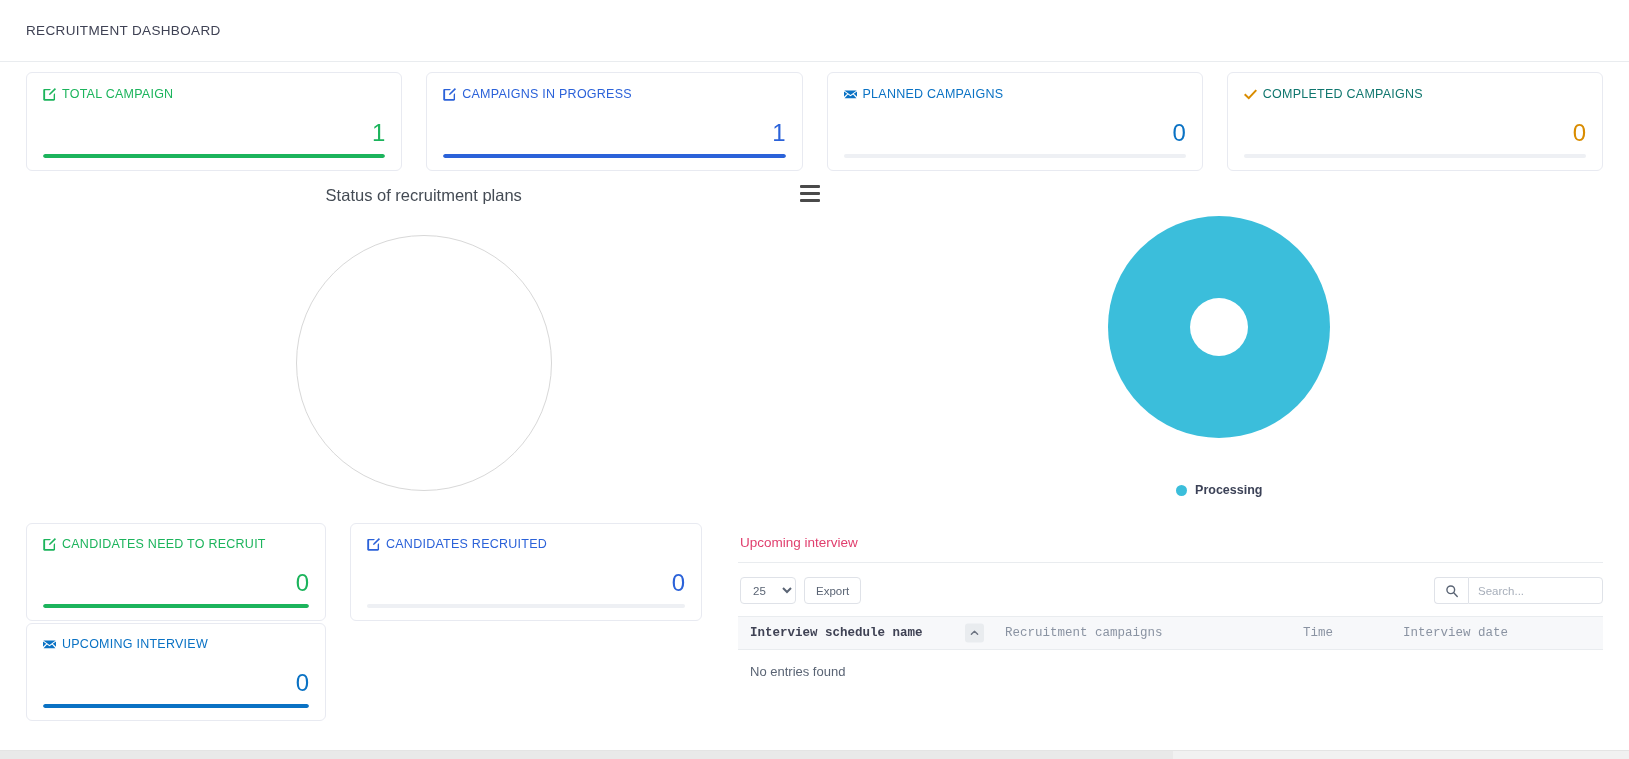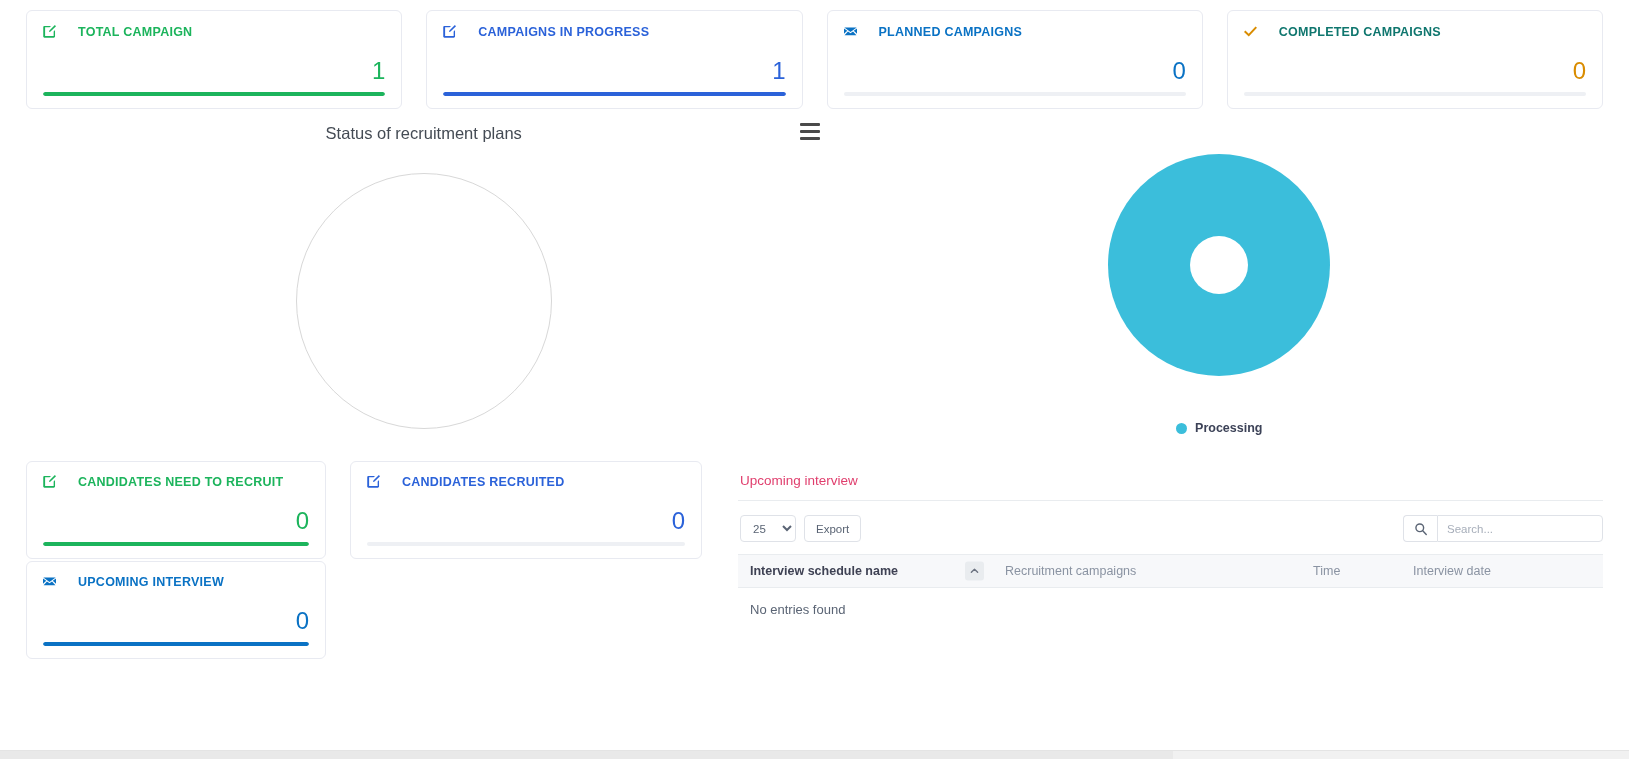--- a/index.html
+++ b/index.html
@@ -35,26 +35,25 @@
     flex: 1 1 0;
     background: #fff;
     border: 1px solid #e8eaf1;
     border-radius: 6px;
     padding: 14px 16px 12px 16px;
     min-height: 96px;
     display: flex;
     flex-direction: column;
   }
   .kpi-label {
-    display: flex; align-items: flex-start; gap: 22px;
+    display: flex; align-items: center; gap: 6px;
     font-size: 12.5px;
     letter-spacing: .25px;
     text-transform: uppercase;
     white-space: nowrap;
-    font-weight: bold;
   }
   .kpi-ico { display:inline-flex; width:13px; height:13px; }
   .kpi-ico svg { width:13px; height:13px; display:block; }
   .kpi-value {
     text-align: right;
     font-size: 24px;
     line-height: 1;
     margin-top: 20px;
     font-weight: 400;
   }
@@ -161,21 +160,21 @@
   .search-btn {
     width: 34px;
     border: 1px solid #dfe2e8;
     border-right: none;
     border-radius: 4px 0 0 4px;
     background: #fff;
     display: flex; align-items: center; justify-content: center;
     cursor: pointer;
   }
   .search-input {
-    width: 166px;
+    width: 135px;
     border: 1px solid #dfe2e8;
     border-radius: 0 4px 4px 0;
     padding: 0 9px;
     font-size: 11.5px;
     color: #5a6474;
     font-family: "Liberation Sans", sans-serif;
     outline: none;
   }
   .search-input::placeholder { color: #a7aeba; }
 
@@ -184,20 +183,21 @@
     background: #f7f8fa;
     border-top: 1px solid #e9ecef;
     border-bottom: 1px solid #e9ecef;
     text-align: left;
     font-size: 12.5px;
     font-weight: 400;
     color: #8a93a2;
     padding: 9px 12px;
     position: relative;
     white-space: nowrap;
+    font-family: Liberation Mono, monospace;
   }
   table.dt thead th.sorted { color: #3f4254; font-weight: 700; }
   .sort-chip {
     position: absolute; right: 9px; top: 50%;
     transform: translateY(-50%);
     width: 19px; height: 19px;
     background: #e9ecef; border-radius: 3px;
     display: flex; align-items: center; justify-content: center;
     cursor: pointer;
   }
@@ -219,20 +219,23 @@
     display: block; height: 100%;
     width: 72%;
     background: #e9e9e9;
   }
 </style>
 </head>
 <body>
 
 <div class="page">
 
+  <div class="page-header">
+    <div class="page-title">RECRUITMENT DASHBOARD</div>
+  </div>
 
   <div class="kpi-row" id="kpi-top-row">
       <div class="kpi-card">
         <div class="kpi-label" style="color:#1cb45c">
           <span class="kpi-ico">
             <svg viewBox="0 0 16 16">
               <path fill="#1cb45c" d="M1.8 1.2h8.1L8.2 2.9H2.6v10.5h10.5V7.9l1.7-1.7v8c0 .8-.7 1.5-1.5 1.5H1.8c-.8 0-1.5-.7-1.5-1.5V2.7c0-.8.7-1.5 1.5-1.5z"></path>
               <path fill="#1cb45c" d="M14.6 0l1.4 1.4-6.7 6.7-2 .6.6-2L14.6 0z"></path>
             </svg>
           </span>

